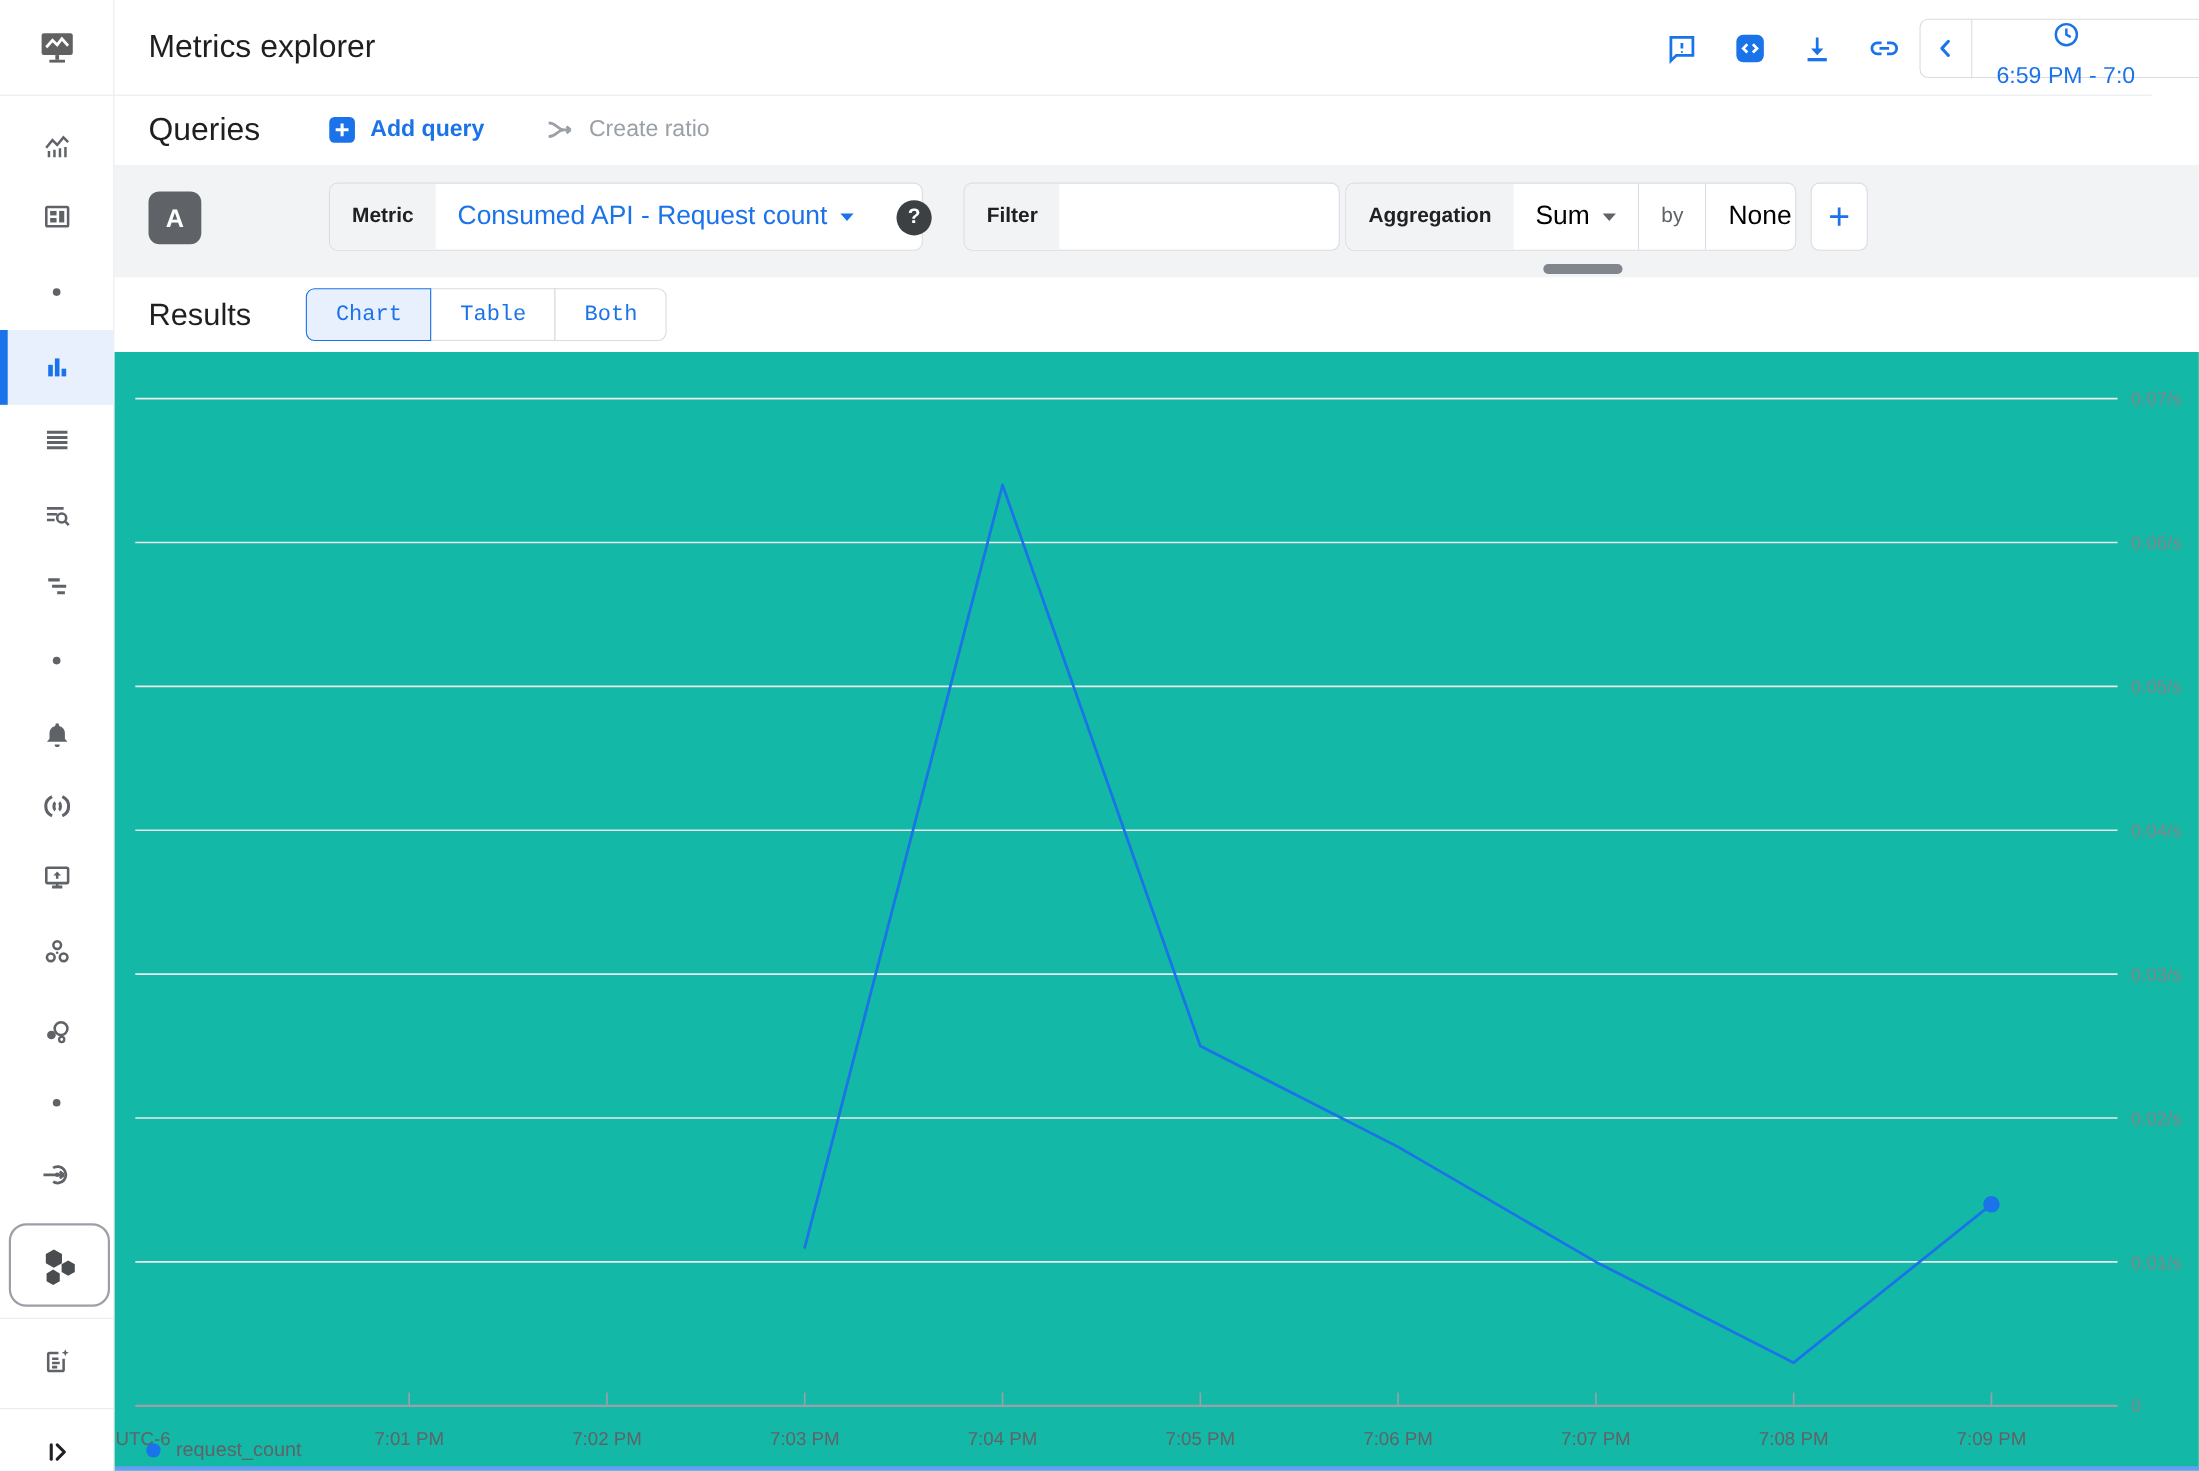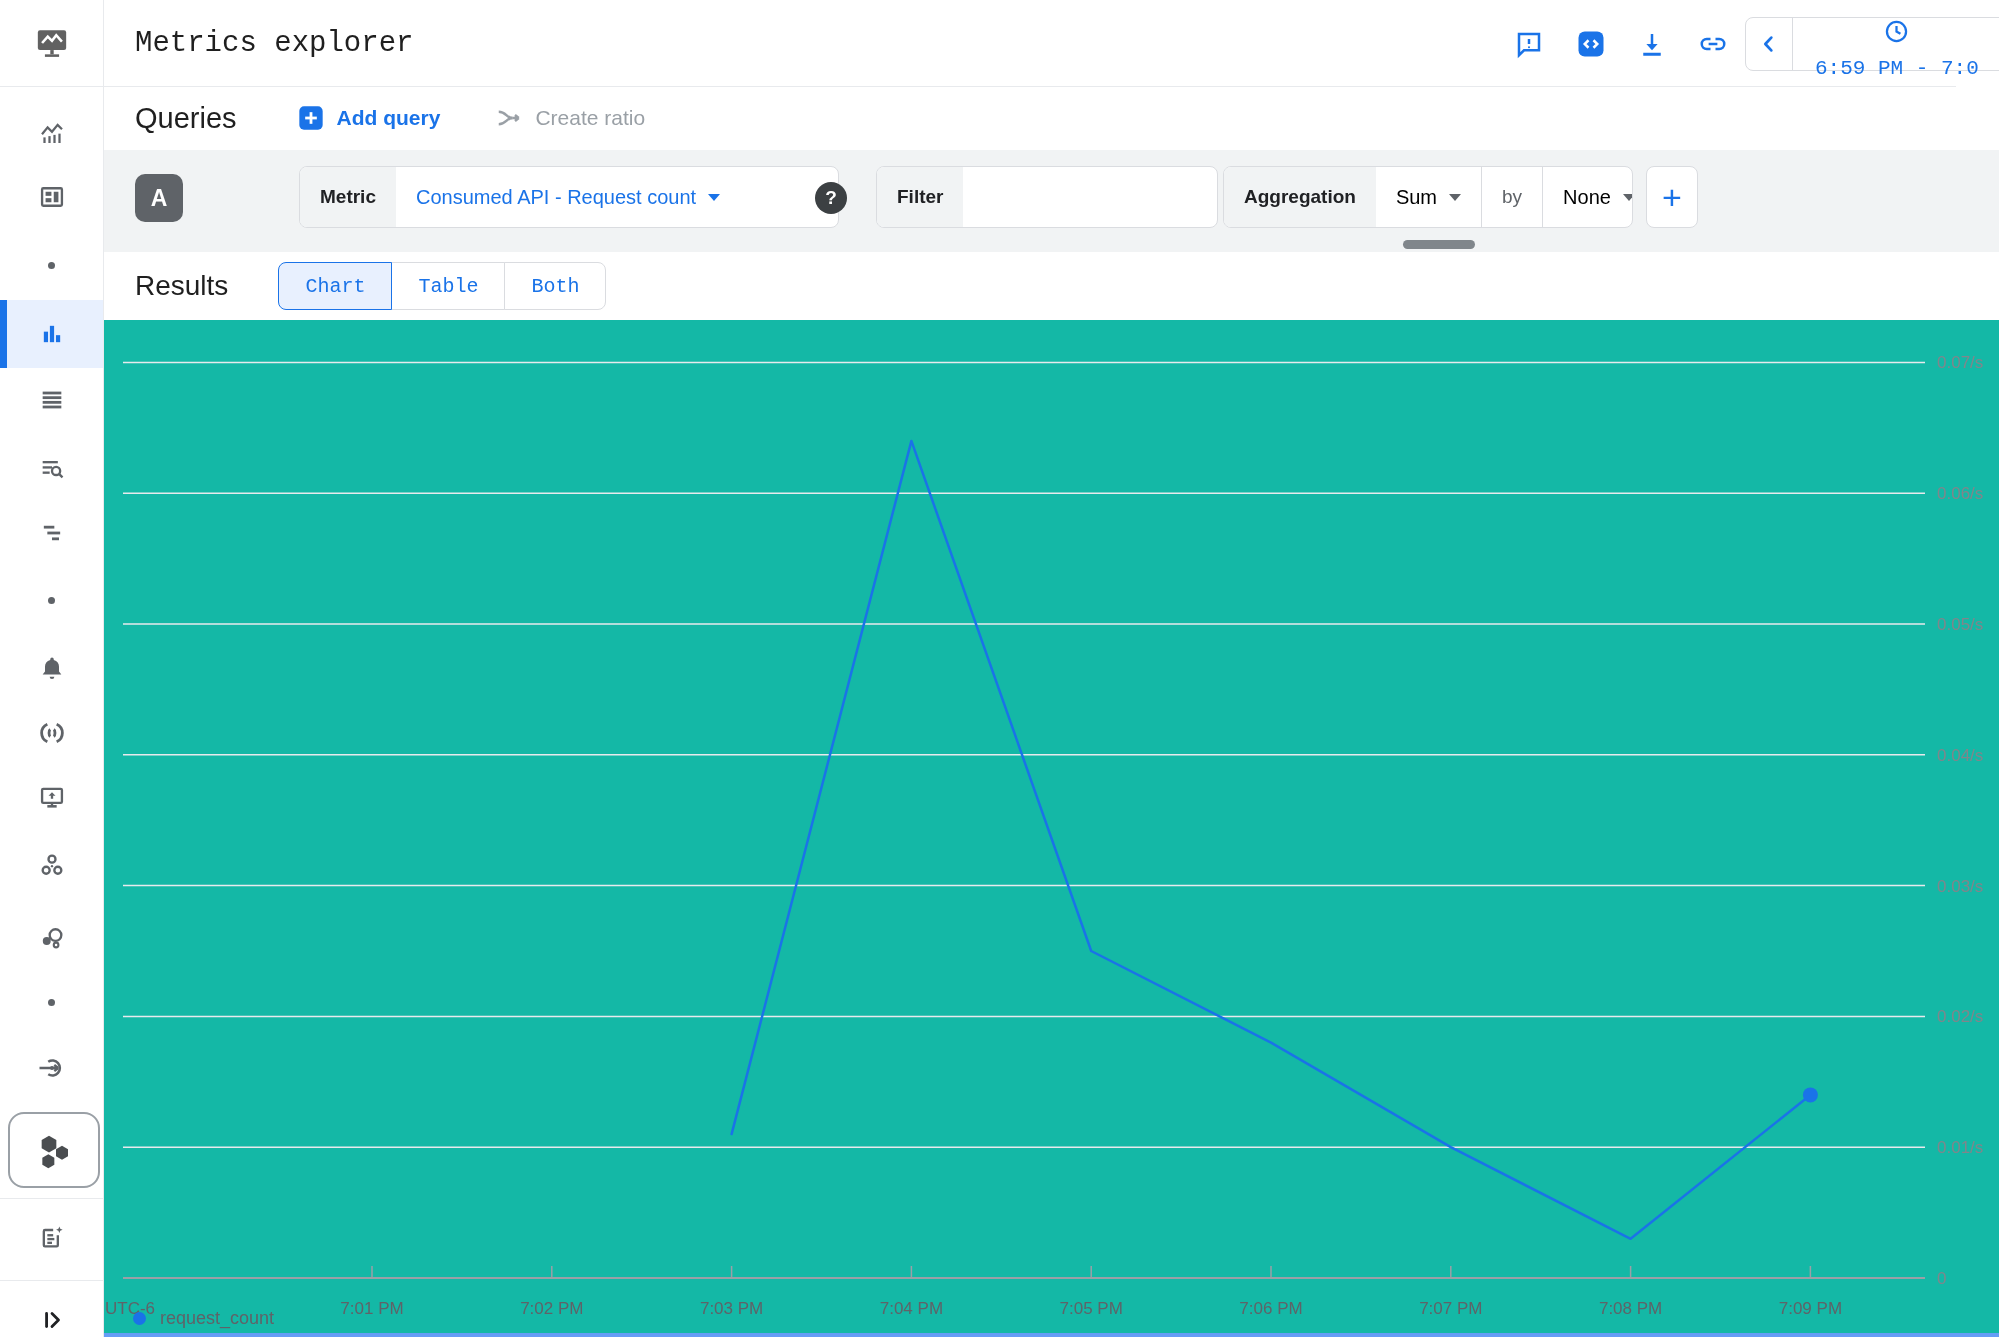--- a/index.html
+++ b/index.html
@@ -1,20 +1,20 @@
 <!DOCTYPE html>
 <html><head>
 <meta charset="utf-8">
 <style>
   html,body{margin:0;padding:0;background:#fff;font-family:"Liberation Sans","DejaVu Sans",sans-serif;}
   body{position:relative;width:1999px;height:1337px;overflow:hidden;color:#202124;}
   svg{display:block;}
 
   
-  .header{position:absolute;left:0;top:0;width:1956px;height:86px;background:#fff;border-bottom:1px solid #e8eaed;z-index:6;font-family:Liberation Mono, monospace;}
+  .header{position:absolute;left:0;top:0;width:1956px;height:86px;background:#fff;border-bottom:1px solid #e8eaed;z-index:6;}
   .logo-cell{position:absolute;left:0;top:0;width:103px;height:86px;border-right:1px solid #e8eaed;display:flex;align-items:center;justify-content:center;}
   .page-title{position:absolute;left:135px;top:0;height:86px;display:flex;align-items:center;font-size:29px;color:#1f1f1f;}
   .hdr-icon{position:absolute;top:29px;width:30px;height:30px;cursor:pointer;}
   .time-group{position:absolute;left:1745px;top:17px;height:52px;width:320px;border:1px solid #dadce0;border-radius:8px;display:flex;align-items:stretch;background:#fff;}
   .time-prev{width:46px;display:flex;align-items:center;justify-content:center;border-right:1px solid #dadce0;cursor:pointer;}
   .time-main{display:flex;align-items:center;gap:12px;padding:0 0 0 22px;color:#1a73e8;font-size:21px;white-space:nowrap;cursor:pointer;flex-direction:column;}
 
   
   .queries-row{position:absolute;left:103px;top:86px;right:0;height:64px;background:#fff;display:flex;align-items:center;}
   .queries-heading{font-size:29px;color:#1f1f1f;margin-left:32px;}
@@ -22,21 +22,21 @@
   .add-query-label{color:#1a73e8;font-size:21px;font-weight:bold;}
   .create-ratio{display:flex;align-items:center;gap:10px;margin-left:55px;cursor:default;}
   .create-ratio-label{color:#9aa0a6;font-size:21px;}
 
   
   .builder{position:absolute;left:103px;top:150px;right:0;height:102px;background:#f1f3f4;border-bottom:1px solid #e8eaed;}
   .qbadge{position:absolute;left:32px;top:24px;width:48px;height:48px;border-radius:10px;background:#5f6368;color:#fff;font-size:23px;font-weight:bold;display:flex;align-items:center;justify-content:center;}
   .pill{position:absolute;top:16px;height:62px;background:#fff;border:1px solid #dadce0;border-radius:8px;display:flex;align-items:stretch;overflow:hidden;box-sizing:border-box;}
   .pill .seg{display:flex;align-items:center;padding:0 20px;font-size:19px;white-space:nowrap;}
   .seg.label{background:#f1f3f4;color:#202124;font-weight:bold;}
-  .seg.value{color:#1a73e8;font-size:20px;gap:12px;cursor:pointer;}
+  .seg.value{color:#1a73e8;font-size:24px;gap:12px;cursor:pointer;}
   .seg.value.dark{color:#000000;cursor:pointer;}
   .seg.mid{color:#5f6368;border-left:1px solid #dadce0;border-right:1px solid #dadce0;}
   .caret{width:0;height:0;border-left:6px solid transparent;border-right:6px solid transparent;border-top:7px solid currentColor;display:inline-block;}
   .placeholder{color:#80868b;font-size:20px;}
   .help-circle{position:absolute;left:712px;top:32px;width:32px;height:32px;border-radius:50%;background:#3c4043;color:#fff;font-size:19px;font-weight:bold;display:flex;align-items:center;justify-content:center;cursor:pointer;}
   .add-pill{position:absolute;left:1543px;top:16px;width:52px;height:62px;background:#fff;border:1px solid #dadce0;border-radius:8px;display:flex;align-items:center;justify-content:center;color:#1a73e8;font-size:34px;font-weight:400;box-sizing:border-box;cursor:pointer;}
   .drag-handle{position:absolute;left:1300px;top:90px;width:72px;height:9px;border-radius:5px;background:#80868b;cursor:ns-resize;}
 
   
   .results-row{position:absolute;left:103px;top:252px;right:0;height:68px;background:#fff;display:flex;align-items:center;}

